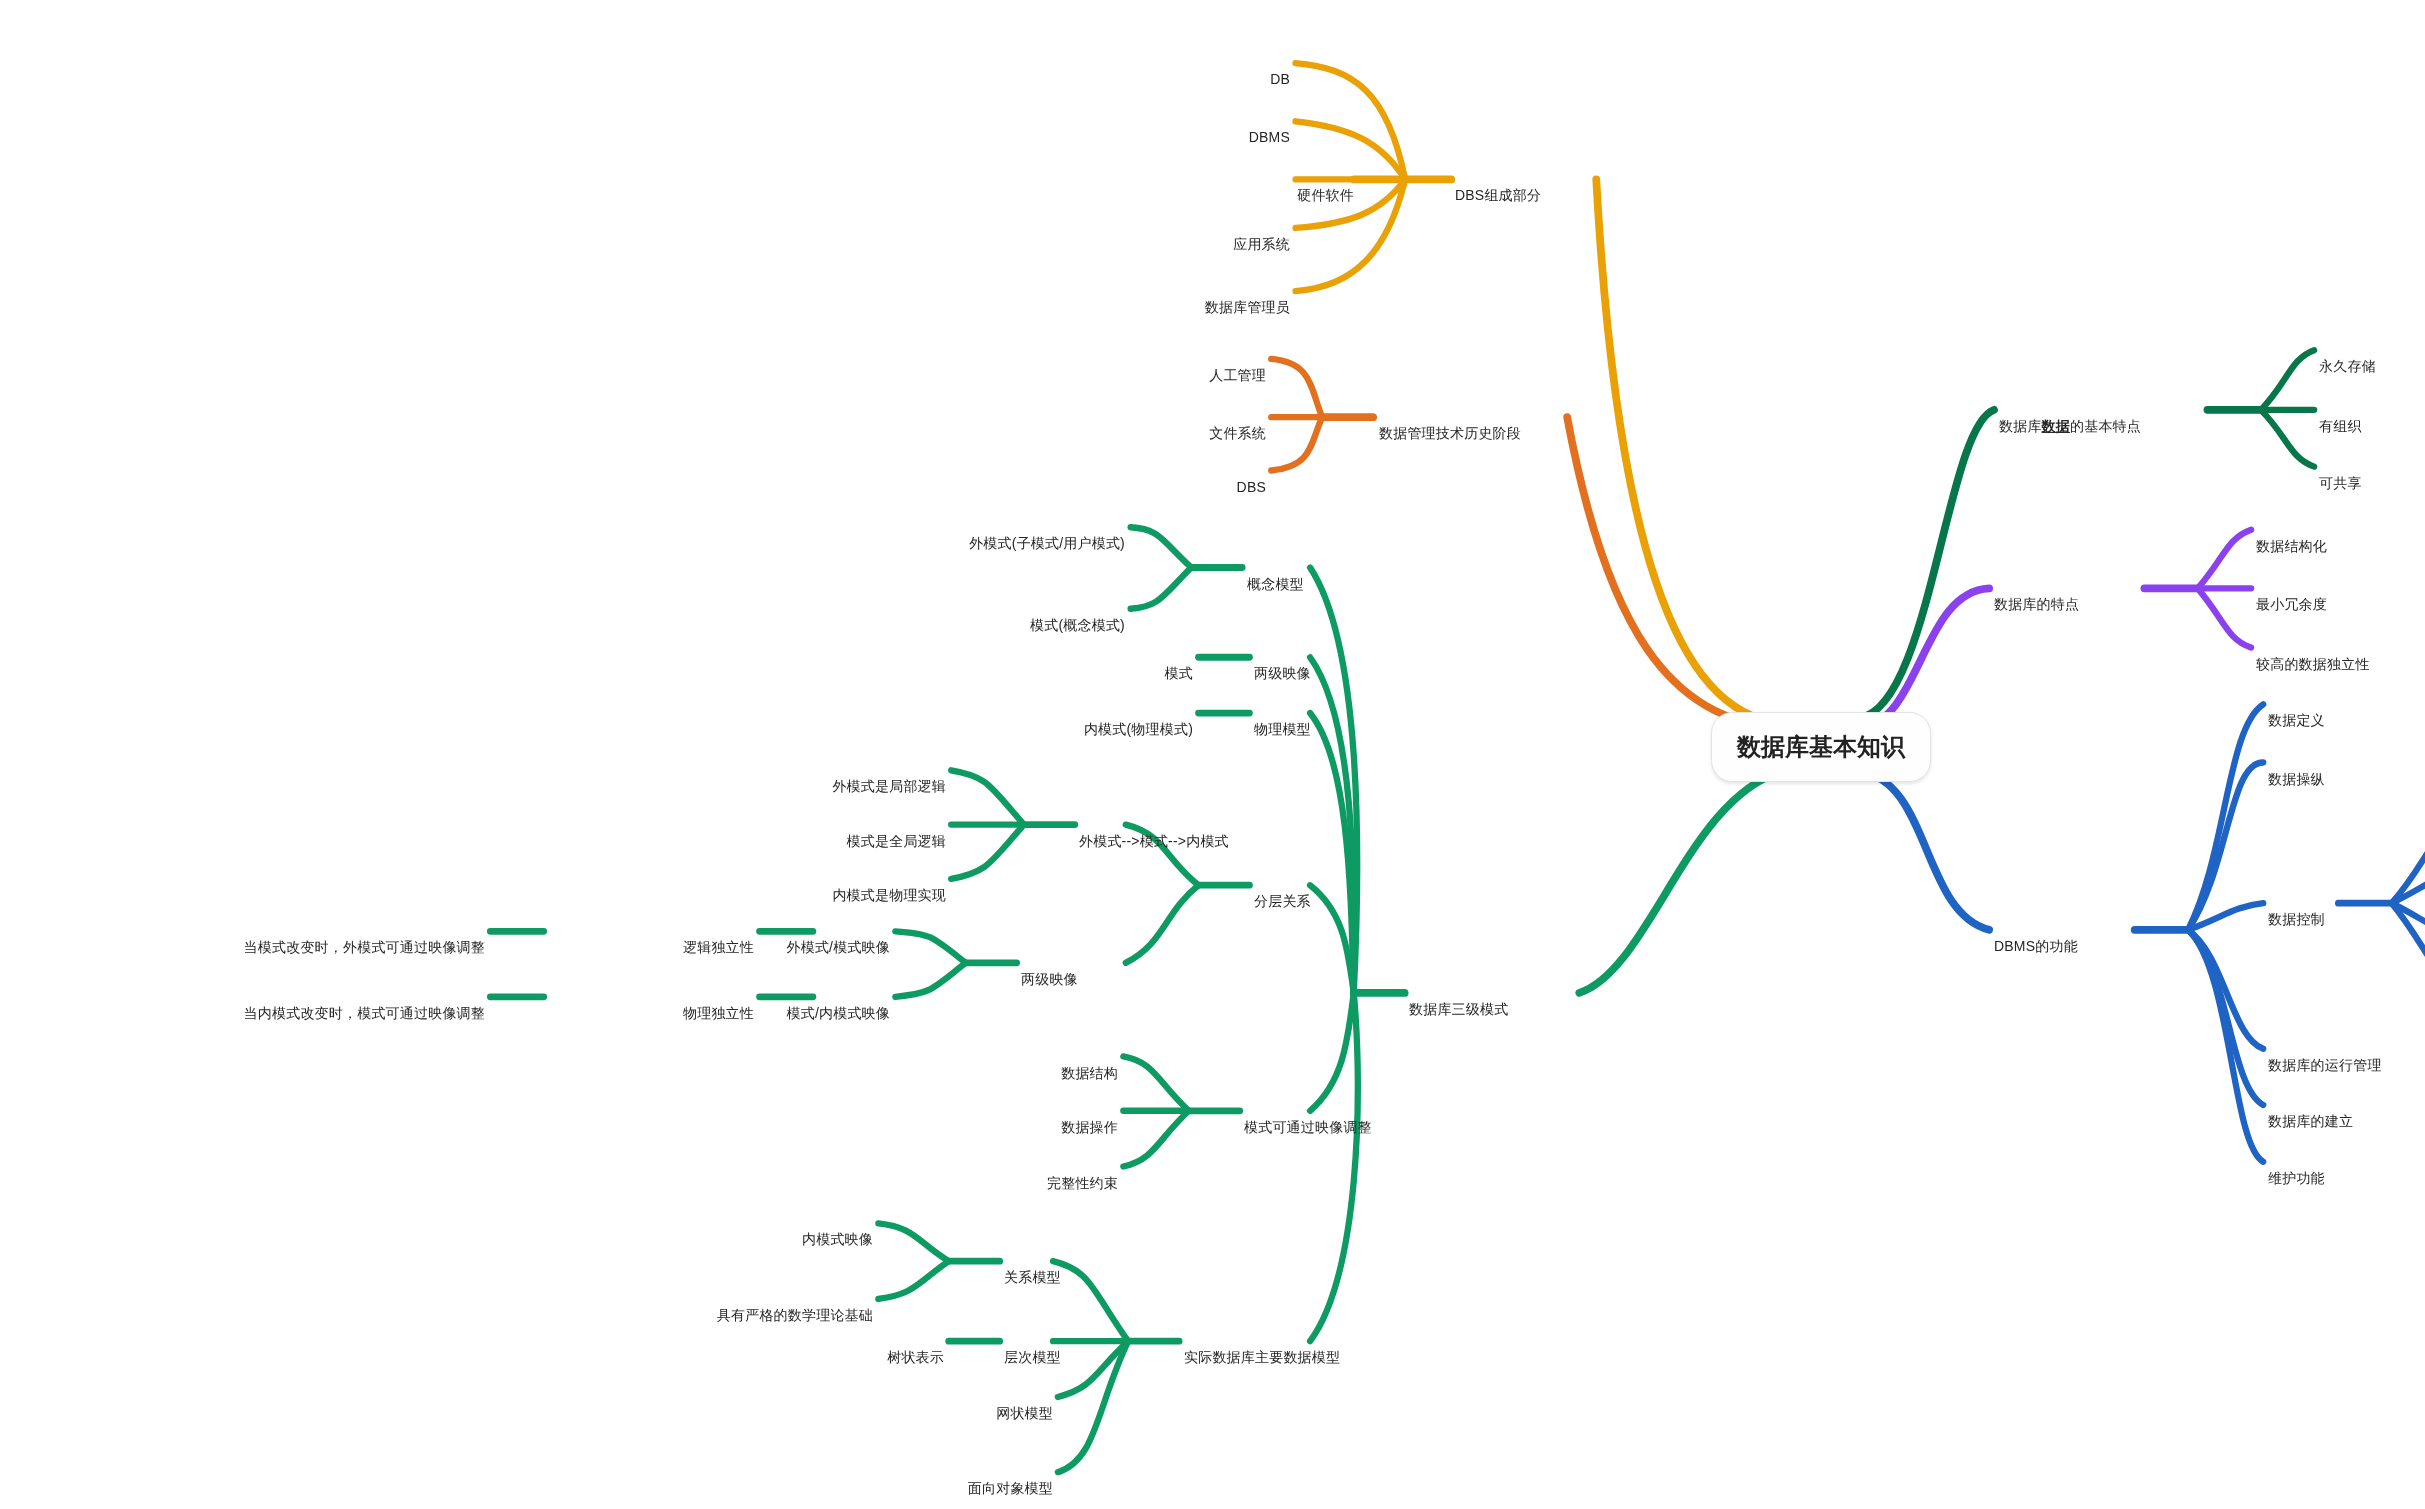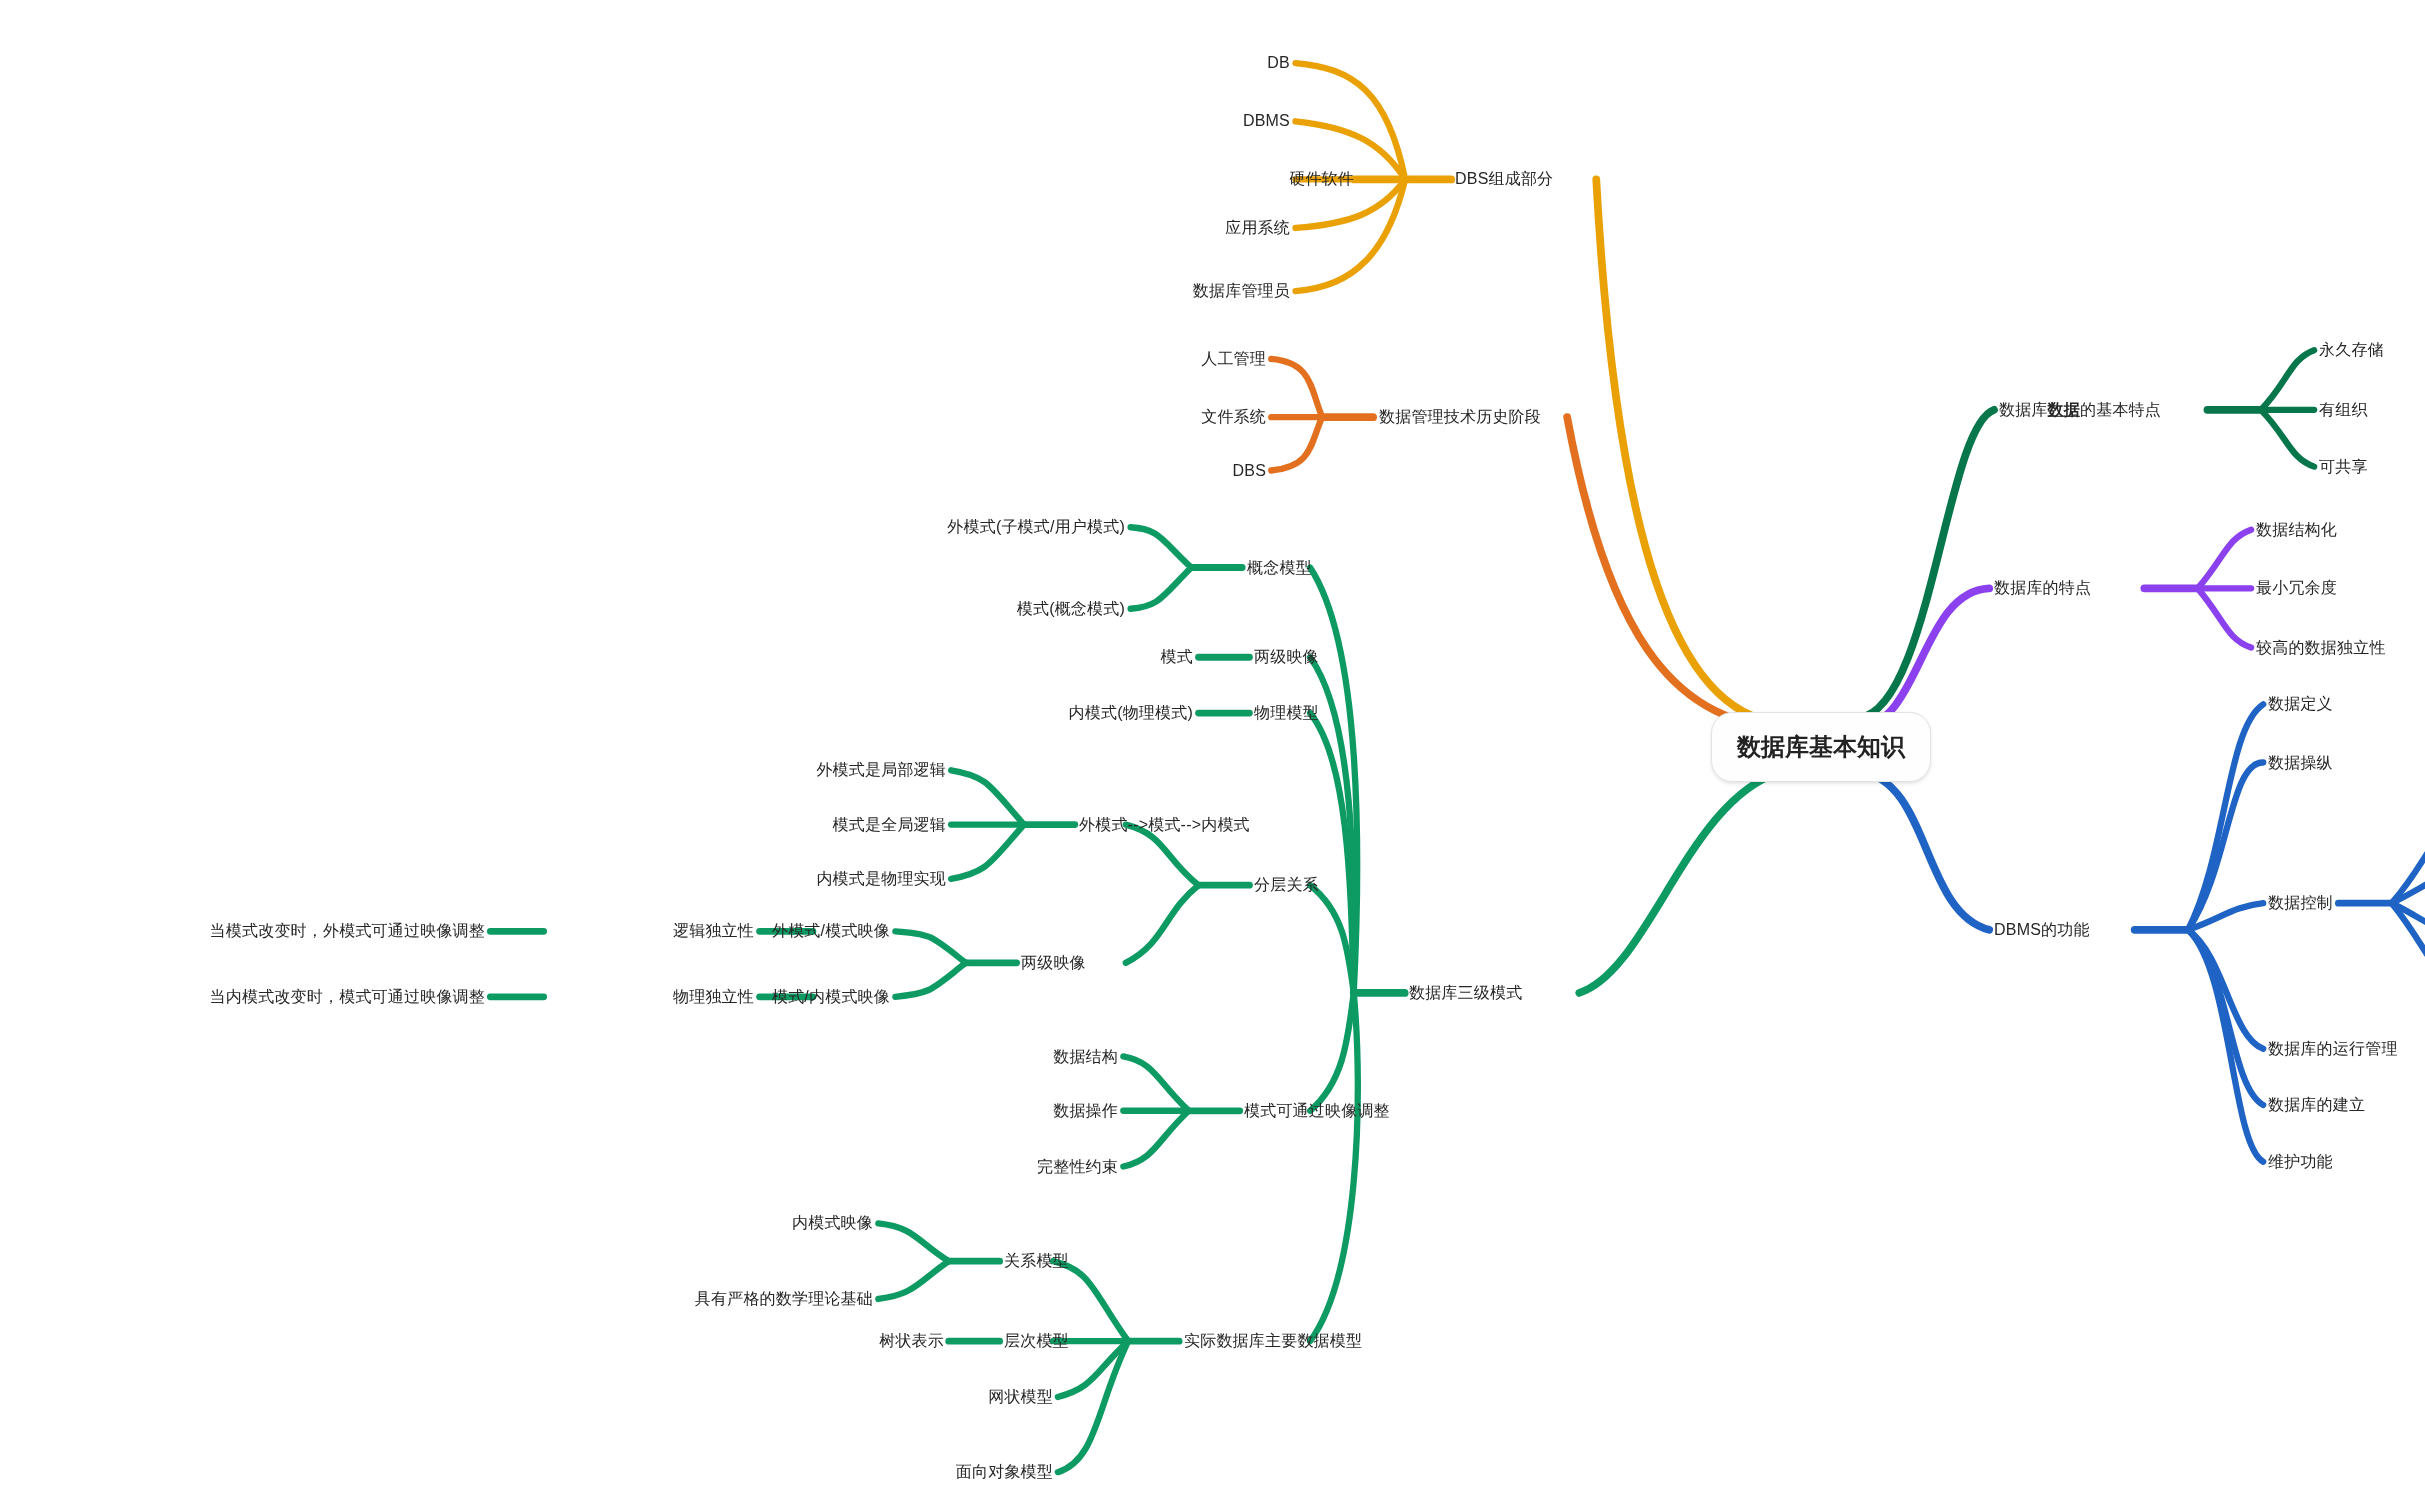--- a/index.html
+++ b/index.html
@@ -1,20 +1,20 @@
 <!DOCTYPE html>
 <html style="font-size:7.8px"><head>
 <meta charset="utf-8">
 <style>
   html,body{margin:0;padding:0;background:#ffffff;}
   body{width:2674px;height:1509px;overflow:hidden;font-family:"Liberation Sans","DejaVu Sans",sans-serif;}
   #stage{position:relative;width:2674px;height:1509px;background:#ffffff;}
   svg#wires{position:absolute;left:0;top:0;width:2674px;height:1509px;}
   .node{position:absolute;transform:translateY(-50%);white-space:nowrap;color:#262626;
-        font-size:16px;line-height:1.15;letter-spacing:0.2px;}
+        font-size:14px;line-height:1.15;letter-spacing:0.2px;margin-top:16px;}
   .node.r{transform:translate(-100%,-50%);}
   .root{position:absolute;transform:translate(-50%,-50%);
         background:#fefefe;border:1px solid #e3e3e3;border-radius:21.3px;
         box-shadow:0 1.9px 3.4px rgba(0,0,0,0.10);
         padding:18px 25px;font-size:24px;font-weight:bold;color:#222;white-space:nowrap;}
   .node b{font-weight:bold;text-decoration:underline;}
 </style>
 </head>
 <body>
 

